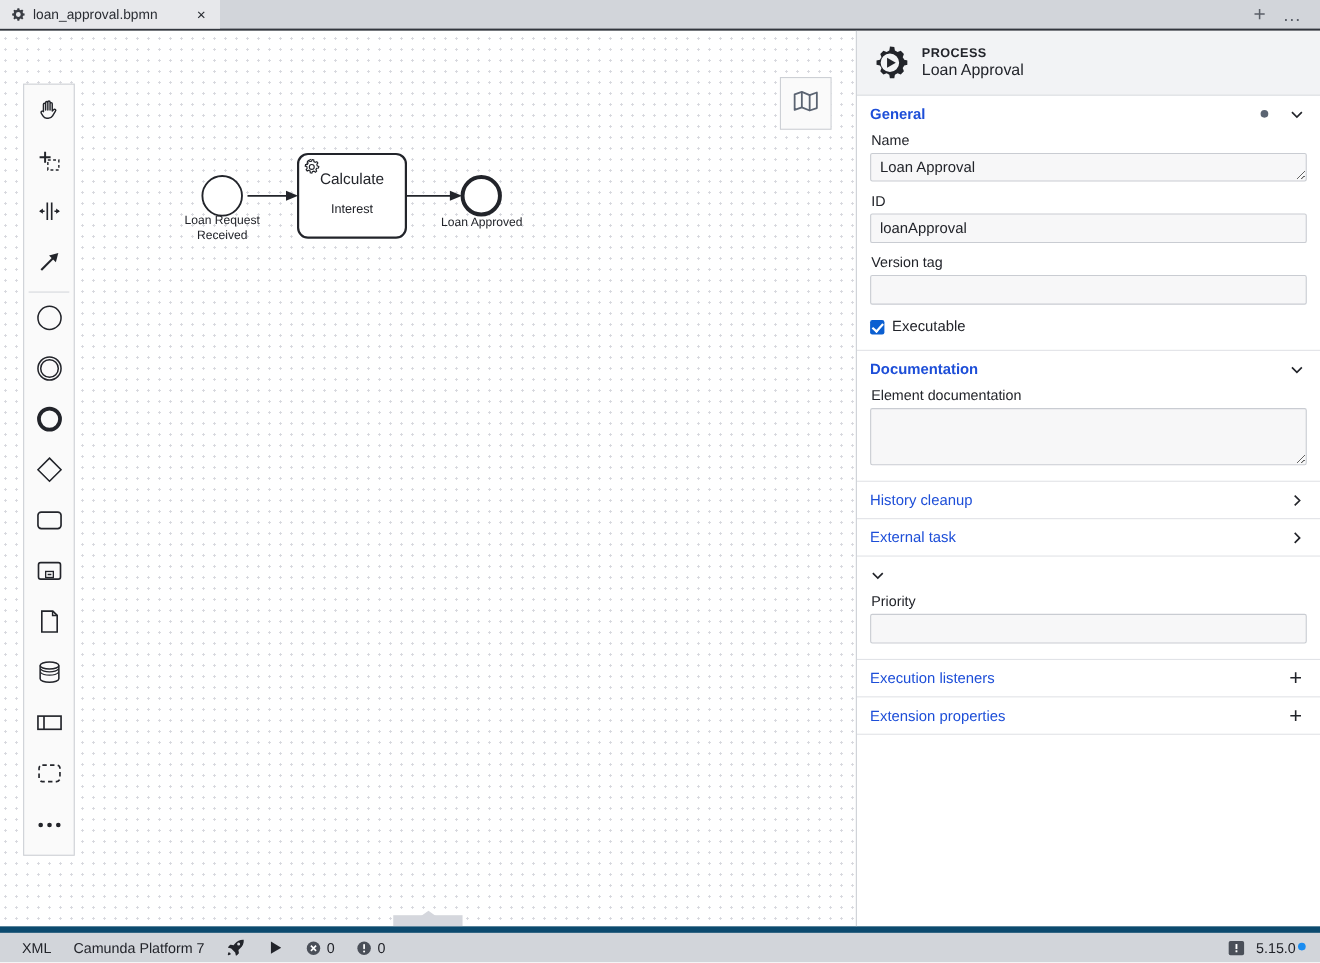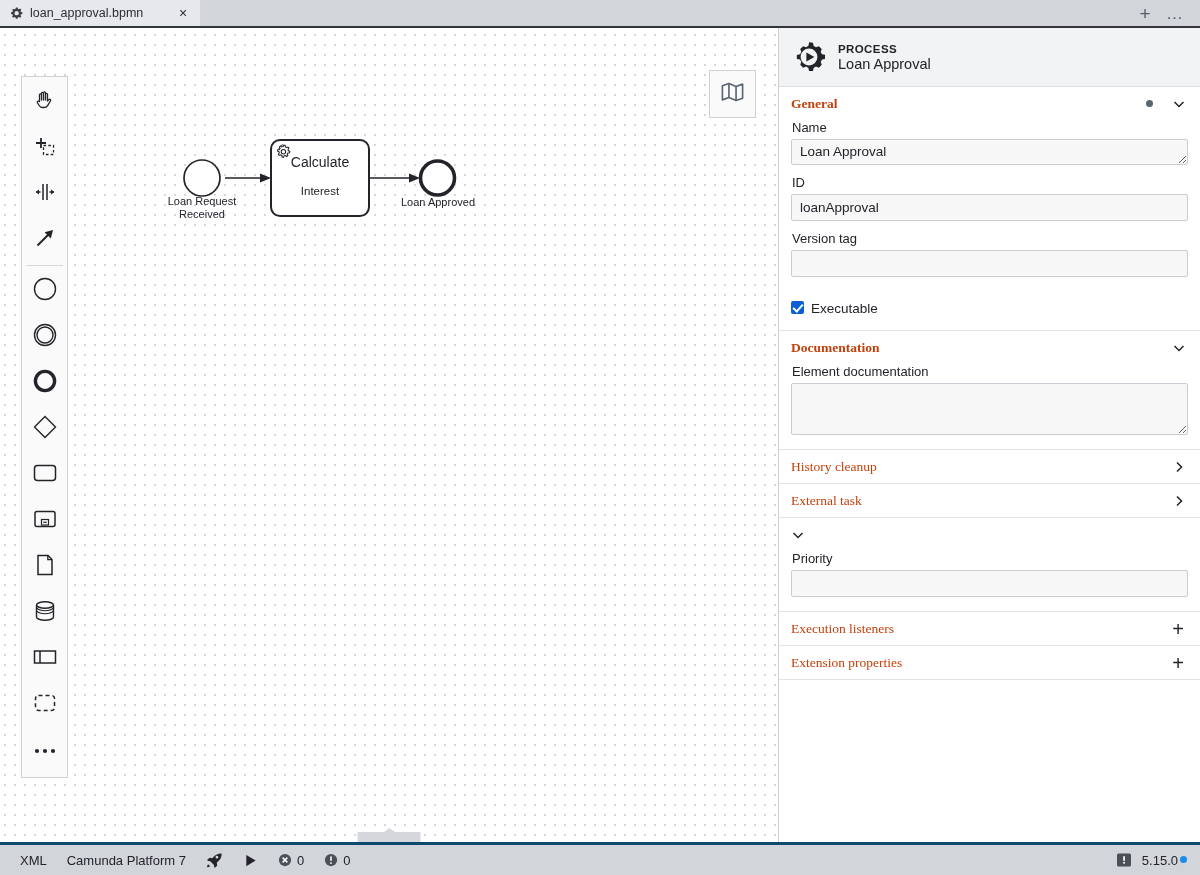--- a/index.html
+++ b/index.html
@@ -159,21 +159,21 @@
   .props-scroll { flex: 1; overflow-y: auto; }
 
   .group { border-bottom: 1px solid #e1e3e7; }
   .group-head {
     display: flex; align-items: center;
     height: 33px;
     padding: 0 14px 0 12px;
     cursor: pointer;
     user-select: none;
   }
-  .group-title { font-size: 13.5px; font-weight: bold; color: #c2410c; flex: 1; font-family: Liberation Serif, serif; }
+  .group-title { font-size: 13.5px; font-weight: bold; color: #1d4ed8; flex: 1; }
   .group-title.plain { font-weight: normal; }
   .group-dot {
     width: 7px; height: 7px; border-radius: 50%;
     background: #5b6472; margin-right: 19px;
   }
   .chev { width: 14px; height: 14px; display: block; }
   .group-body { padding: 0 12px 14px; }
 
   .field { margin-bottom: 10px; }
   .field:last-child { margin-bottom: 0; }
@@ -191,21 +191,21 @@
     font-size: 13.5px;
     color: #22242a;
     padding: 5px 8px;
     outline: none;
     display: block;
   }
   textarea.inp { resize: vertical; overflow: hidden; }
   textarea.name-ta { height: 26px; line-height: 16px; padding-top: 4px; }
   textarea.doc-ta { height: 52px; }
 
-  .check-row { display: flex; align-items: flex-start; gap: 7px; margin-top: 24px; }
+  .check-row { display: flex; align-items: flex-end; gap: 7px; margin-top: 12px; }
   .cbox {
     width: 13px; height: 13px;
     border-radius: 2px;
     background: #0b5fd1;
     position: relative;
     flex: 0 0 13px;
     cursor: pointer;
   }
   .cbox::after {
     content: "";
@@ -223,21 +223,21 @@
   }
 
   
   .statusbar {
     height: 33px; flex: 0 0 33px;
     background: #d2d5da;
     display: flex; align-items: center;
     padding: 0 11px 0 10px;
     gap: 0;
     font-size: 13px; color: #22242a;
-    border-top: 3px solid #0c4a6e;
+    border-top: 6px solid #0c4a6e;
     justify-content: center;
   }
   .sb-btn {
     display: flex; align-items: center; gap: 6px;
     padding: 0 10px; height: 24px; cursor: pointer;
   }
   .sb-text { white-space: nowrap; }
   .sb-spacer { flex: 1; }
   .sb-count { display: flex; align-items: center; gap: 5px; }
   .sb-version { display: flex; align-items: center; gap: 0px; padding-right: 2px; position: relative; }

